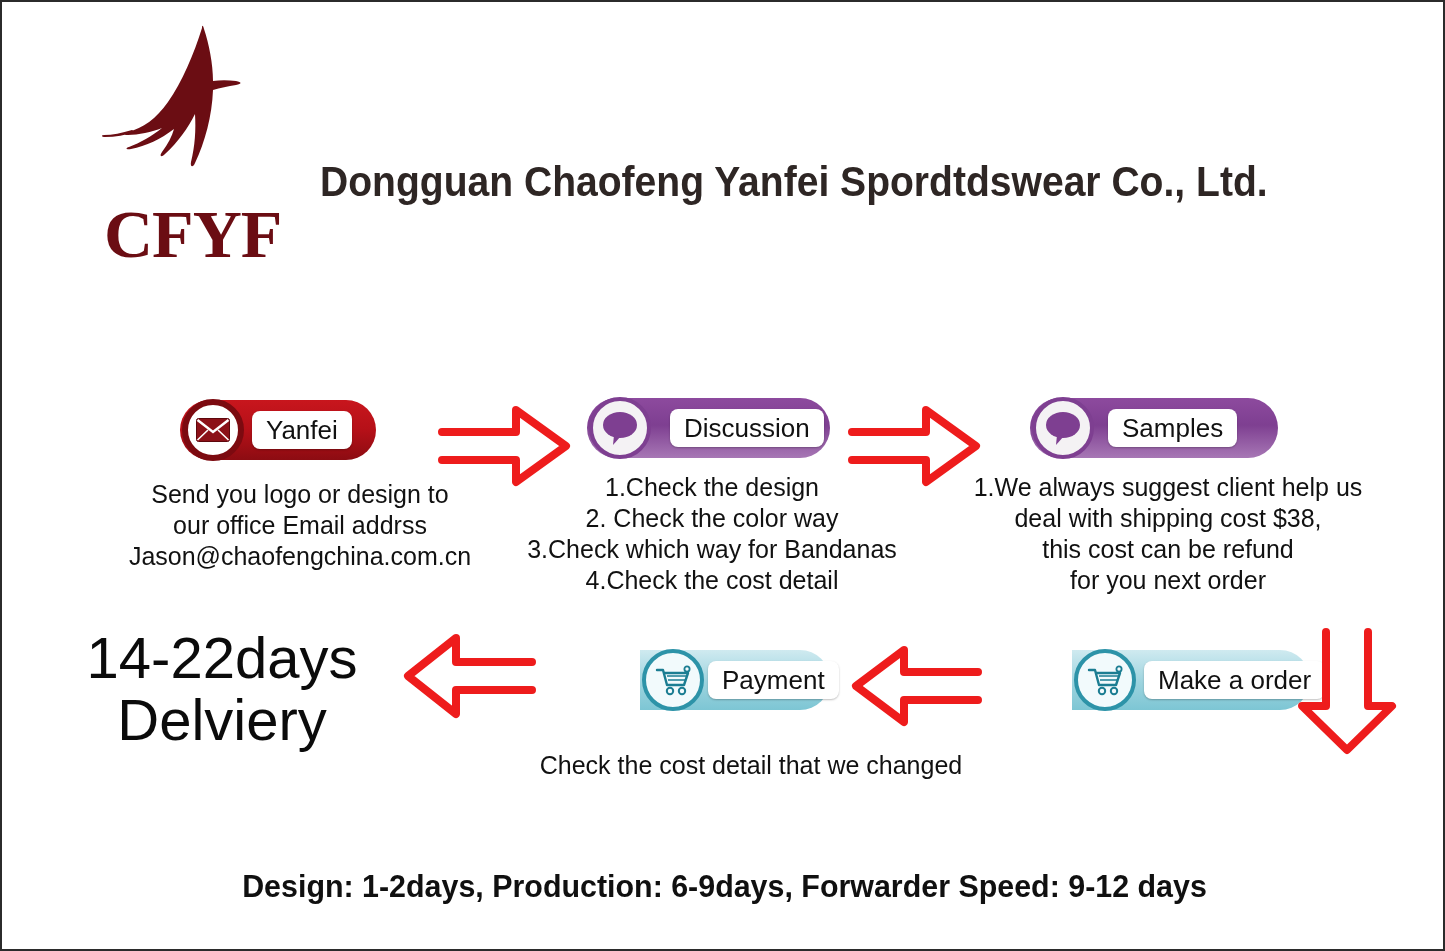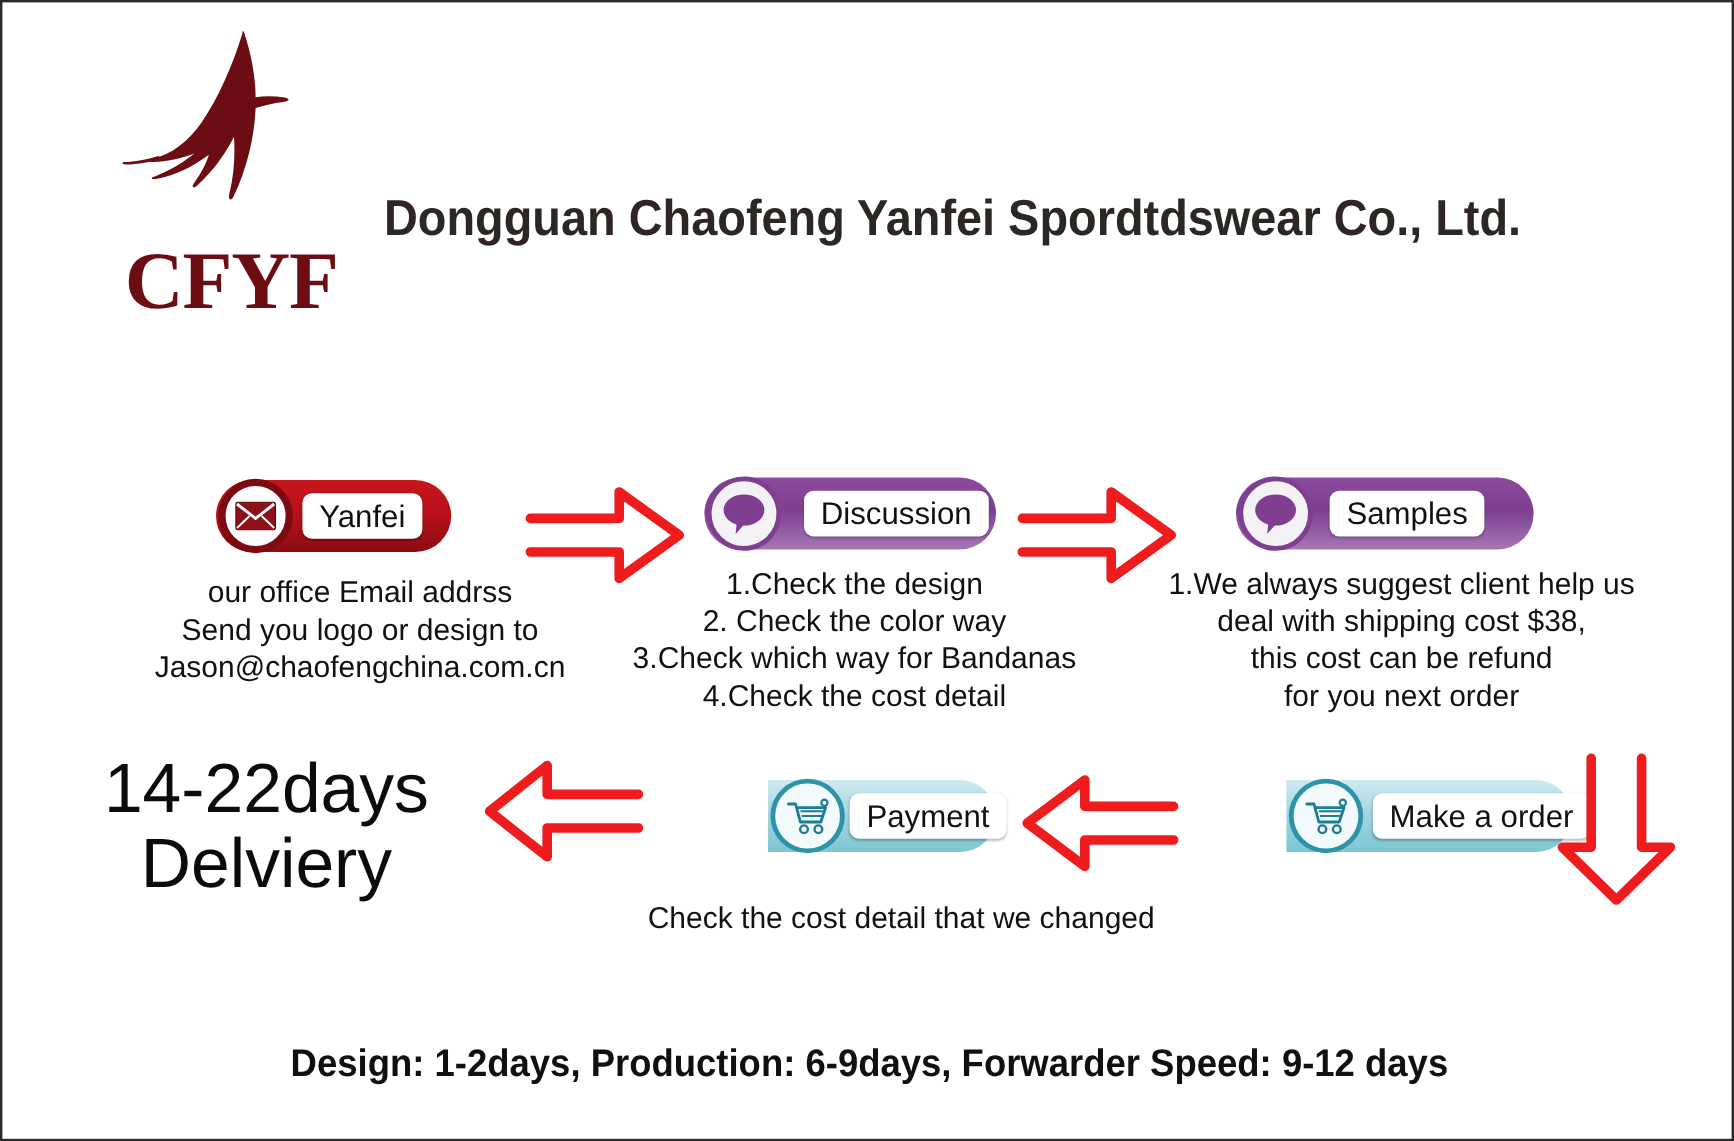--- a/index.html
+++ b/index.html
@@ -302,22 +302,22 @@
 
   <svg class="arrow" id="arrow-4" viewBox="0 0 136 88">
     <path d="M128,30 L54,30 L54,8 L6,44 L54,80 L54,58 L128,58" fill="none" stroke="#ee1c1c" stroke-width="8" stroke-linecap="round" stroke-linejoin="round"></path>
   </svg>
 
   <svg class="arrow" id="arrow-5" viewBox="0 0 140 92">
     <path d="M132,32 L56,32 L56,8 L8,46 L56,84 L56,60 L132,60" fill="none" stroke="#ee1c1c" stroke-width="8" stroke-linecap="round" stroke-linejoin="round"></path>
   </svg>
 
   <div class="para" id="text-email">
+    <div>Send you logo or design to</div>
     <div>our office Email addrss</div>
-    <div>Send you logo or design to</div>
     <div>Jason@chaofengchina.com.cn</div>
   </div>
 
   <div class="para" id="text-discussion">
     <div>1.Check the design</div>
     <div>2. Check the color way</div>
     <div>3.Check which way for Bandanas</div>
     <div>4.Check the cost detail</div>
   </div>
 

